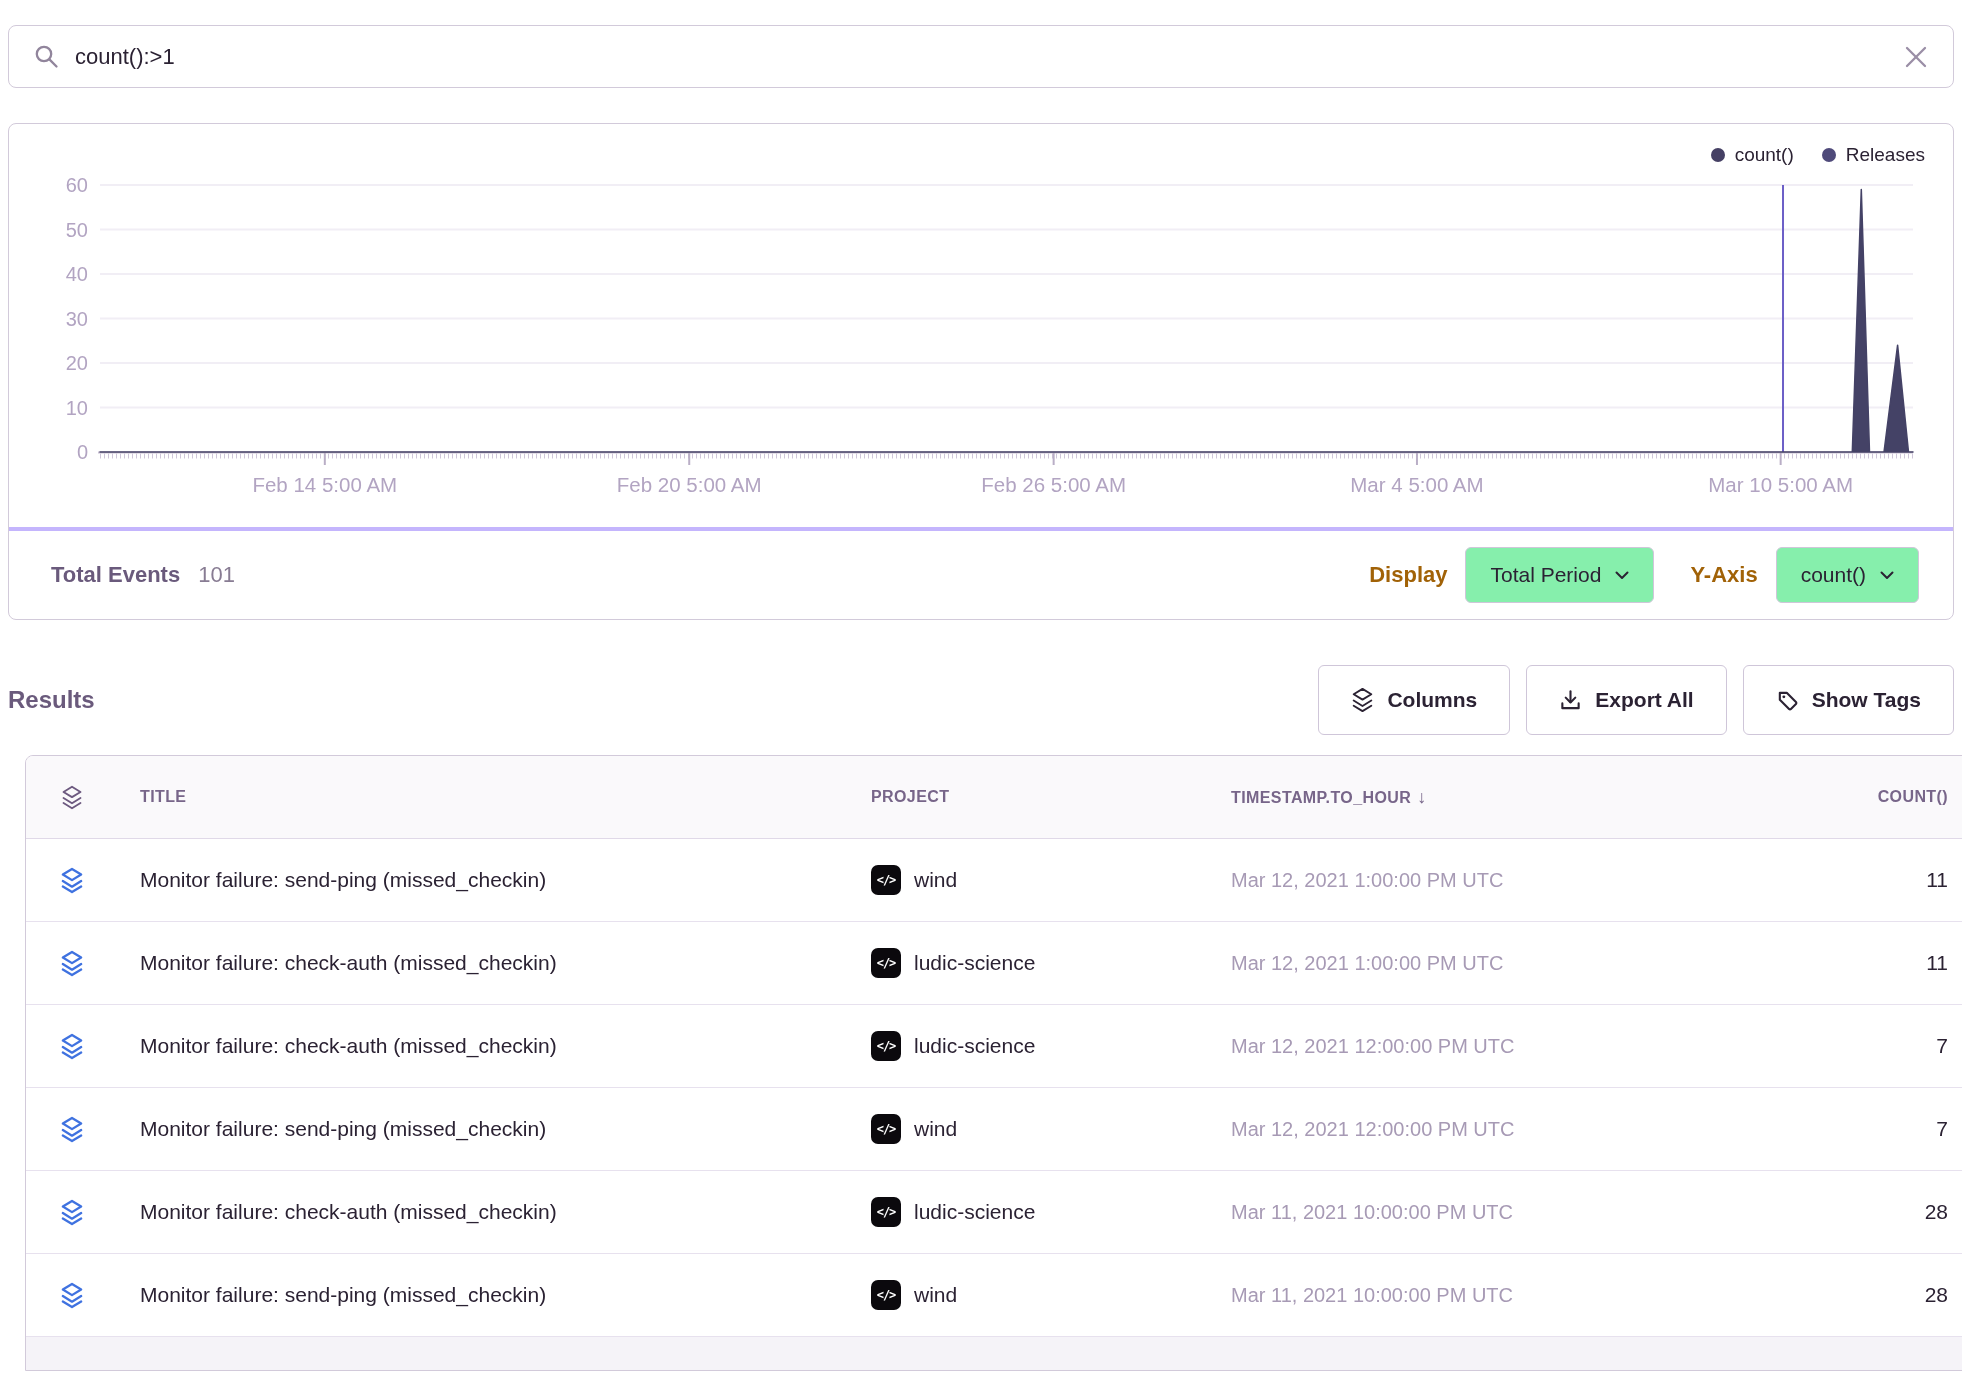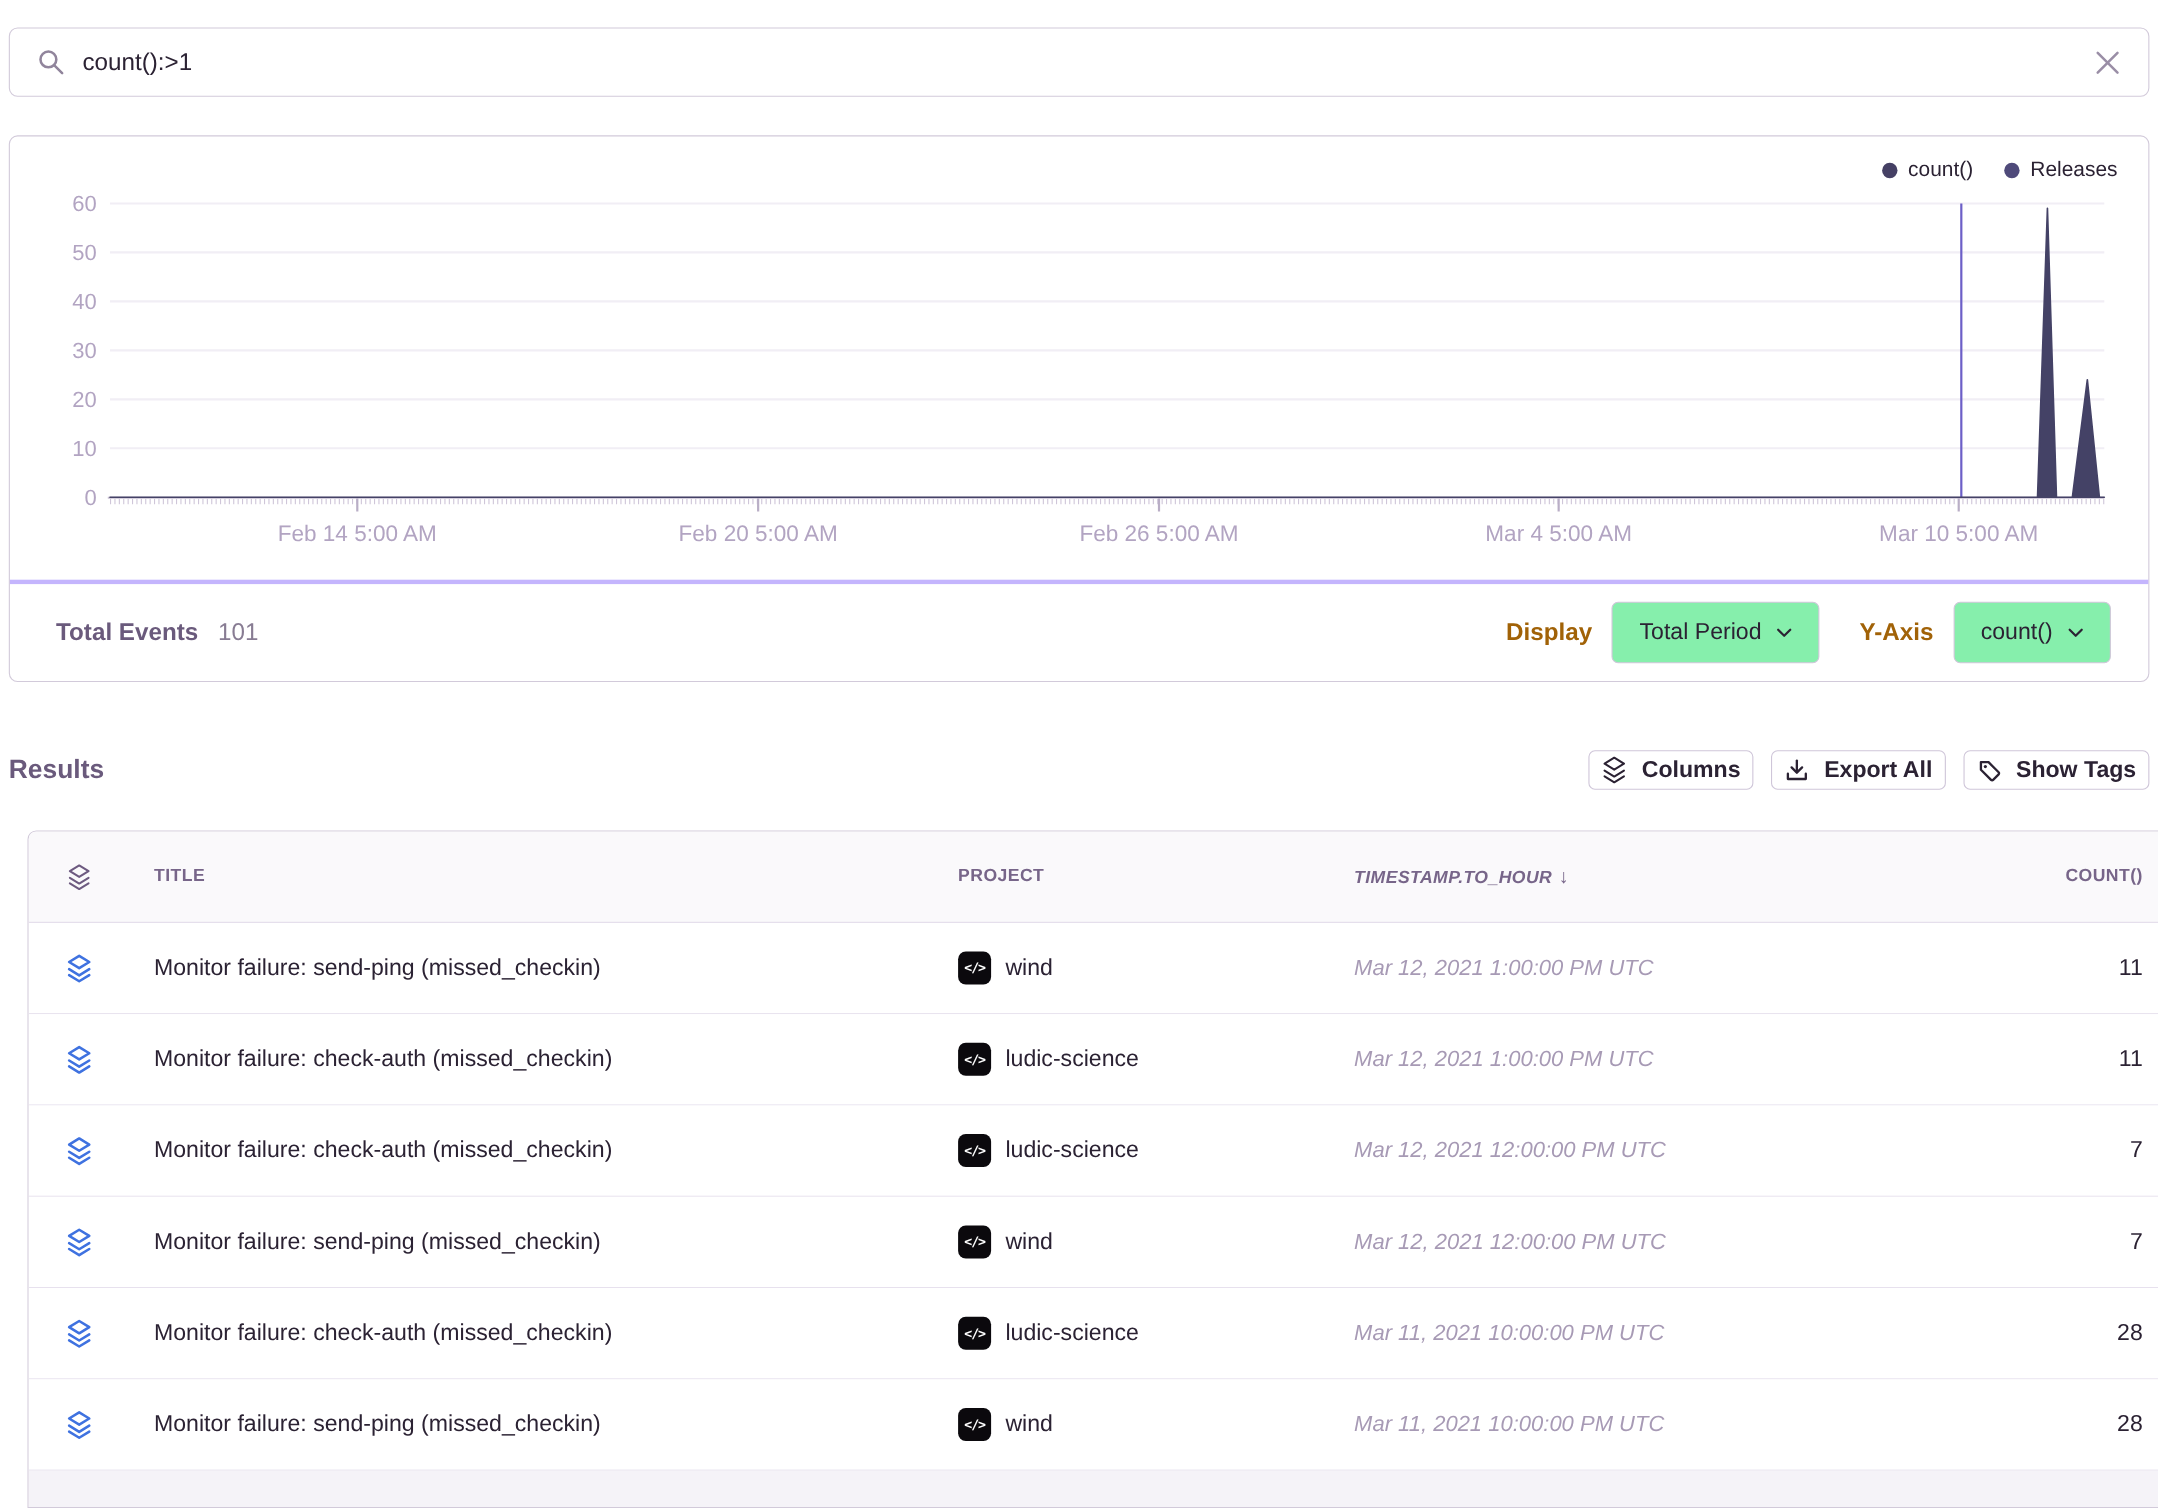--- a/index.html
+++ b/index.html
@@ -31,34 +31,34 @@
     background: #86efac; border: 1px solid #cfc6d9; border-radius: 6px; font-size: 21px; font-weight: 500;
     color: #2b2233; cursor: pointer; font-family: inherit; }
   .dd-btn.yaxis { margin-right: 0; }
   .gap40 { width: 36px; }
 
   
   .results-bar { position: absolute; left: 8px; top: 673px; width: 1946px; height: 54px;
     display: flex; align-items: center; }
   .results-title { font-size: 24px; font-weight: 700; color: #6a5a7c; }
   .results-actions { margin-left: auto; display: flex; gap: 16px; }
-  .act-btn { display: flex; align-items: center; gap: 13px; height: 36px; padding: 0 11px; background: #fff;
+  .act-btn { display: flex; align-items: center; gap: 13px; height: 70px; padding: 0 32px; background: #fff;
     border: 1px solid #cfc6d9; border-radius: 6px; font-size: 21px; font-weight: 700; color: #2b2233;
     cursor: pointer; font-family: inherit; }
 
   
   .results-table { left: 25px; top: 755px; width: 1946px; height: 616px; border-radius: 8px 8px 0 0; overflow: hidden; }
   .trow { display: grid; grid-template-columns: 92px 747px 358px 500px 1fr; align-items: center; height: 83px; }
   .thead { background: #faf9fb; border-bottom: 1px solid #e0d9e8; }
   .thead .cell { font-size: 16px; font-weight: 700; color: #776589; letter-spacing: 0.4px; cursor: pointer; }
   .tbody-row { border-bottom: 1px solid #e7e1ee; cursor: pointer; background: #fff; }
   .cell-icon { display: flex; justify-content: center; align-items: center; }
   .cell-title { padding-left: 22px; font-size: 21px; color: #2b2233; white-space: nowrap; }
   .cell-project { padding-left: 6px; display: flex; align-items: center; gap: 13px; font-size: 21px; color: #2b2233; }
-  .cell-ts { padding-left: 8px; font-size: 20px; color: #a79ab5; font-style: italic; }
+  .cell-ts { padding-left: 8px; font-size: 20px; color: #a79ab5; }
   .cell-count { text-align: right; padding-right: 22px; font-size: 21px; color: #2b2233; }
   .sort-arrow { font-size: 18px; font-weight: 400; margin-left: 6px; }
   .proj-badge { width: 30px; height: 30px; border-radius: 7px; background: #0b090d; color: #fff;
     display: flex; align-items: center; justify-content: center; font-family: "DejaVu Sans Mono", monospace;
     font-size: 12px; font-weight: 700; letter-spacing: -1px; }
   .table-foot { height: 33px; background: #f5f3f8; }
 </style>
 </head>
 <body>
 

